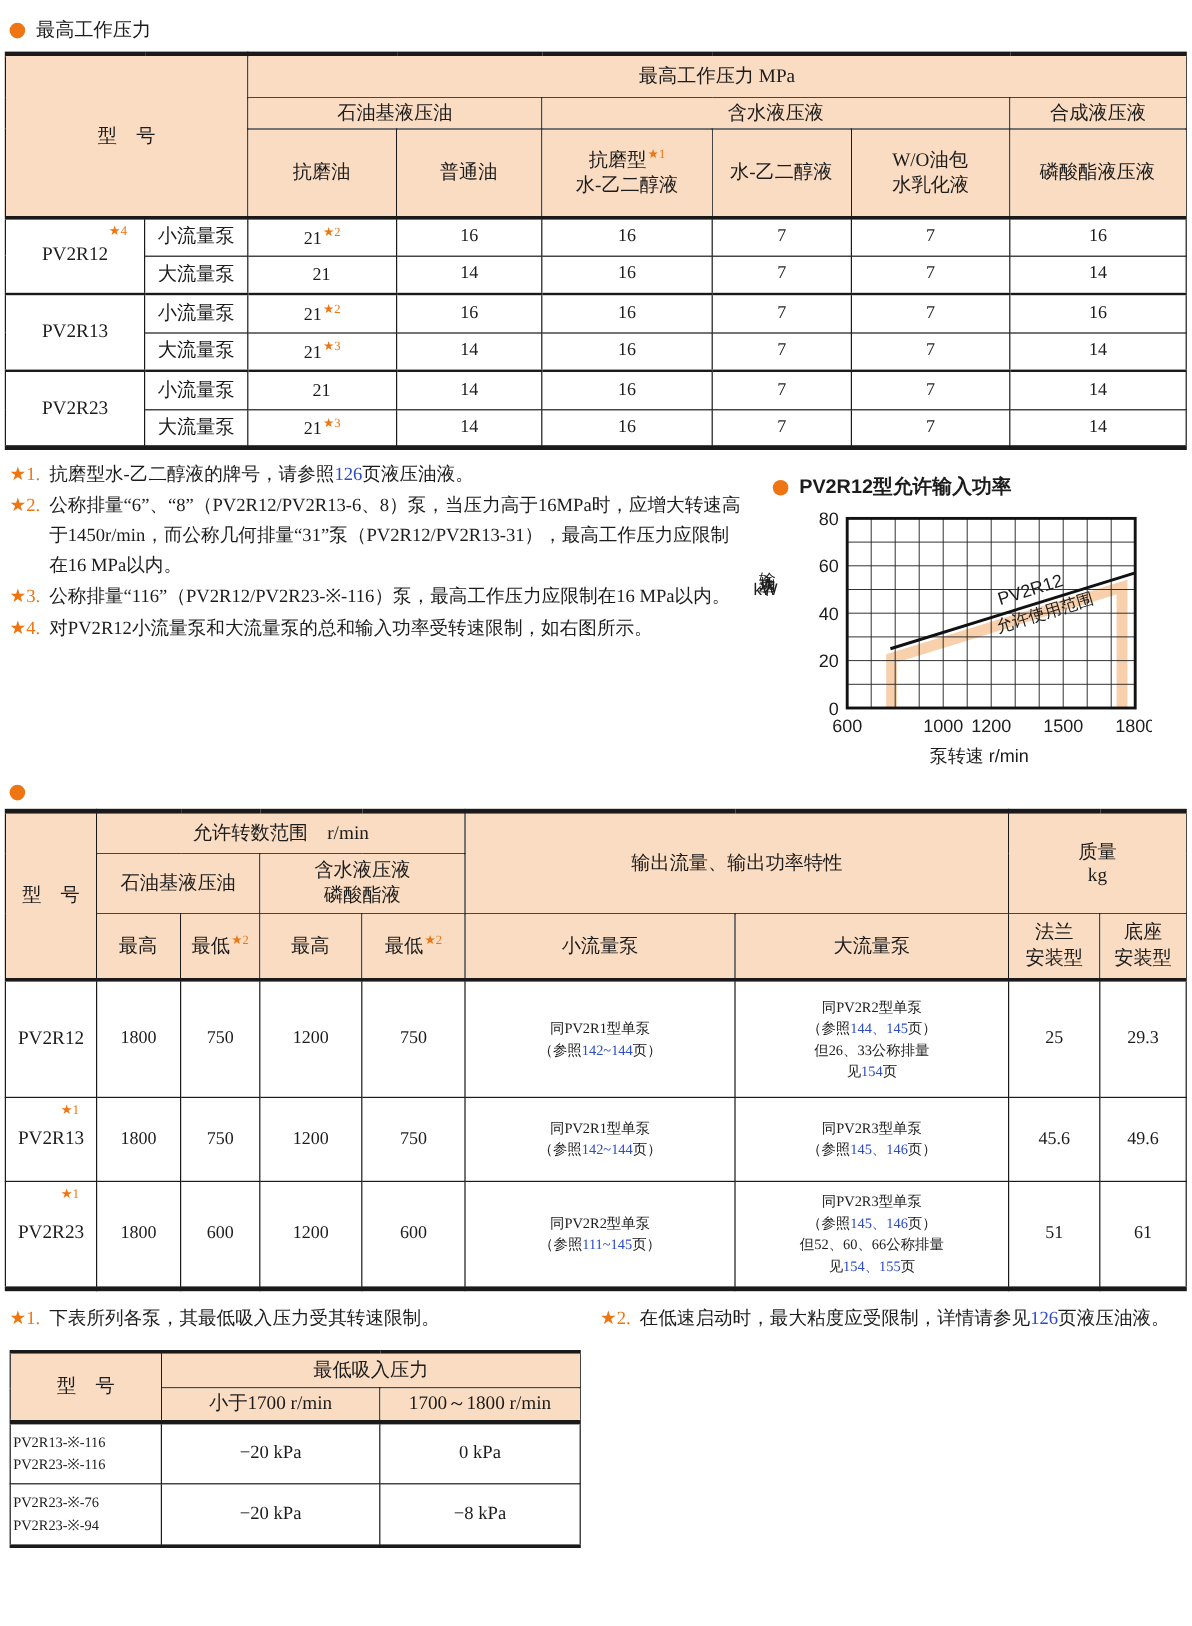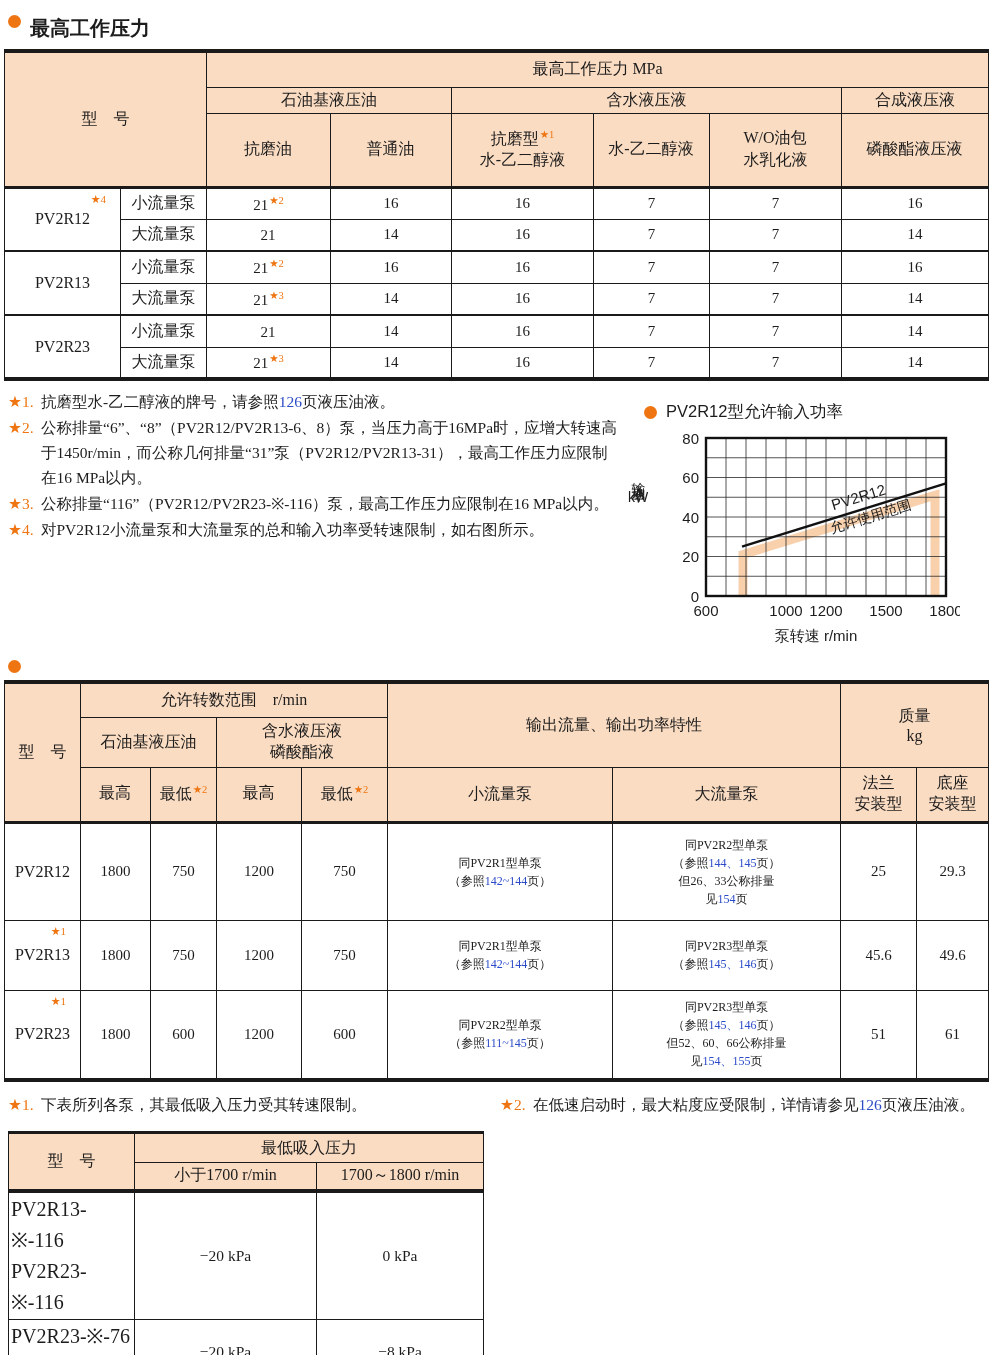--- a/index.html
+++ b/index.html
@@ -9,21 +9,21 @@
   html,body{background:#fff}
   body{width:993px;height:1355px;overflow:hidden;color:#1c1c1c;
        font-family:"Liberation Serif","DejaVu Serif",serif;}
   .page{padding:6px 4px 0 4px;width:993px}
   .orange{color:var(--accent)}
   .link{color:var(--link)}
   
   .h-title{display:flex;align-items:center;gap:10px;font-weight:bold;font-size:21px;
            font-family:"Liberation Sans","DejaVu Sans",sans-serif;margin-left:6px}
   .sq{width:16px;height:16px;background:var(--accent);flex:none}
-  .sec{display:flex;align-items:flex-start;gap:9px;font-weight:bold;font-size:20px;
+  .sec{display:flex;align-items:center;gap:9px;font-weight:normal;font-size:16px;
        font-family:"Liberation Sans","DejaVu Sans",sans-serif;margin:9px 0 0 4px}
   .dot{width:13px;height:13px;border-radius:50%;background:var(--accent);flex:none}
   
   table{border-collapse:collapse;table-layout:fixed;width:985px}
   th,td{border:1px solid var(--bk);text-align:center;vertical-align:middle;
         font-weight:normal;font-size:16px;padding:1px 2px;position:relative}
   thead th{background:var(--peach)}
   .t1,.t2{border-top:4px solid var(--bk);border-bottom:4px solid var(--bk);margin-top:7px}
   .t1 thead,.t2 thead{border-bottom:3px solid var(--bk)}
   tr.gs td{border-top:2px solid var(--bk)}
@@ -37,31 +37,31 @@
   .notes-wrap{display:flex;margin-top:8px}
   .notes1{width:614px;padding-left:4px}
   .note{display:flex;font-size:15.5px;line-height:25px;margin-bottom:1px}
   .note .marker{width:33px;flex:none;color:var(--accent)}
   .note .ntext{flex:1}
   .notes-bottom{display:flex;margin-top:10px}
   .notes-bottom .n-left{width:496px;padding-left:4px}
   .notes-bottom .n-right{width:485px}
   
   .chart-col{width:371px}
-  .chart-title{display:flex;align-items:center;gap:9px;font-weight:normal;font-size:16.5px;
+  .chart-title{display:flex;align-items:center;gap:9px;font-weight:bold;font-size:16.5px;
                font-family:"Liberation Sans","DejaVu Sans",sans-serif;margin:12px 0 6px 26px}
   .chart-body{display:flex;margin-left:2px}
   .ylab-col{width:36px;display:flex;flex-direction:column;align-items:center;padding-top:42px}
   .ylab-cjk{writing-mode:vertical-rl;text-orientation:upright;font-size:14px;letter-spacing:2px}
   .ylab-unit{margin-top:10px;font-size:14px;font-family:"Liberation Sans","DejaVu Sans",sans-serif}
   svg text{font-family:"Liberation Sans","DejaVu Sans",sans-serif;fill:#1c1c1c}
   
   .t3{width:476px;margin:13px 0 0 4px;border-top:3px solid var(--bk);border-bottom:3px solid var(--bk)}
   .t3 thead{border-bottom:4px solid var(--bk)}
-  .t3 td.model3{text-align:left;font-size:20px;line-height:1.55}
+  .t3 td.model3{text-align:left;font-size:12px;line-height:1.55}
   .t3 td{font-size:15.5px}
   
   .rh36 th{height:36px}.rh26 th{height:26px}.rh74 th{height:74px}
   .t1 tbody td{height:32px}
   .t2 .rh35 th{height:35px}.t2 .rh50 th{height:50px}.t2 .rh55 th{height:55px}
   .t2 tbody tr.r0 td{height:98px}.t2 tbody tr.r1 td{height:70px}.t2 tbody tr.r2 td{height:90px}
   .t3 .rh30 th{height:30px}.t3 .rh28 th{height:28px}.t3 tbody td{height:52px}
 </style>
 </head>
 <body>

